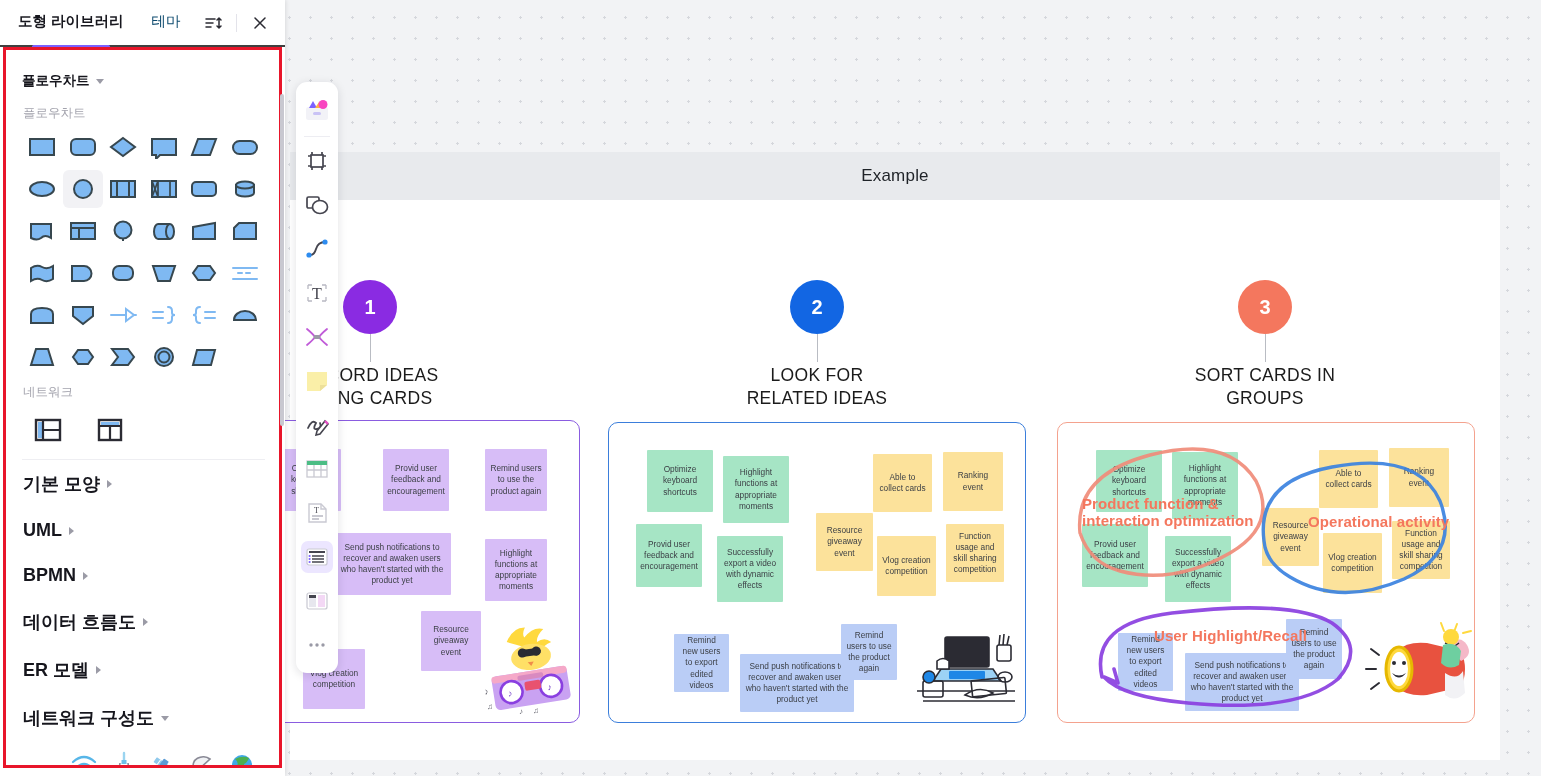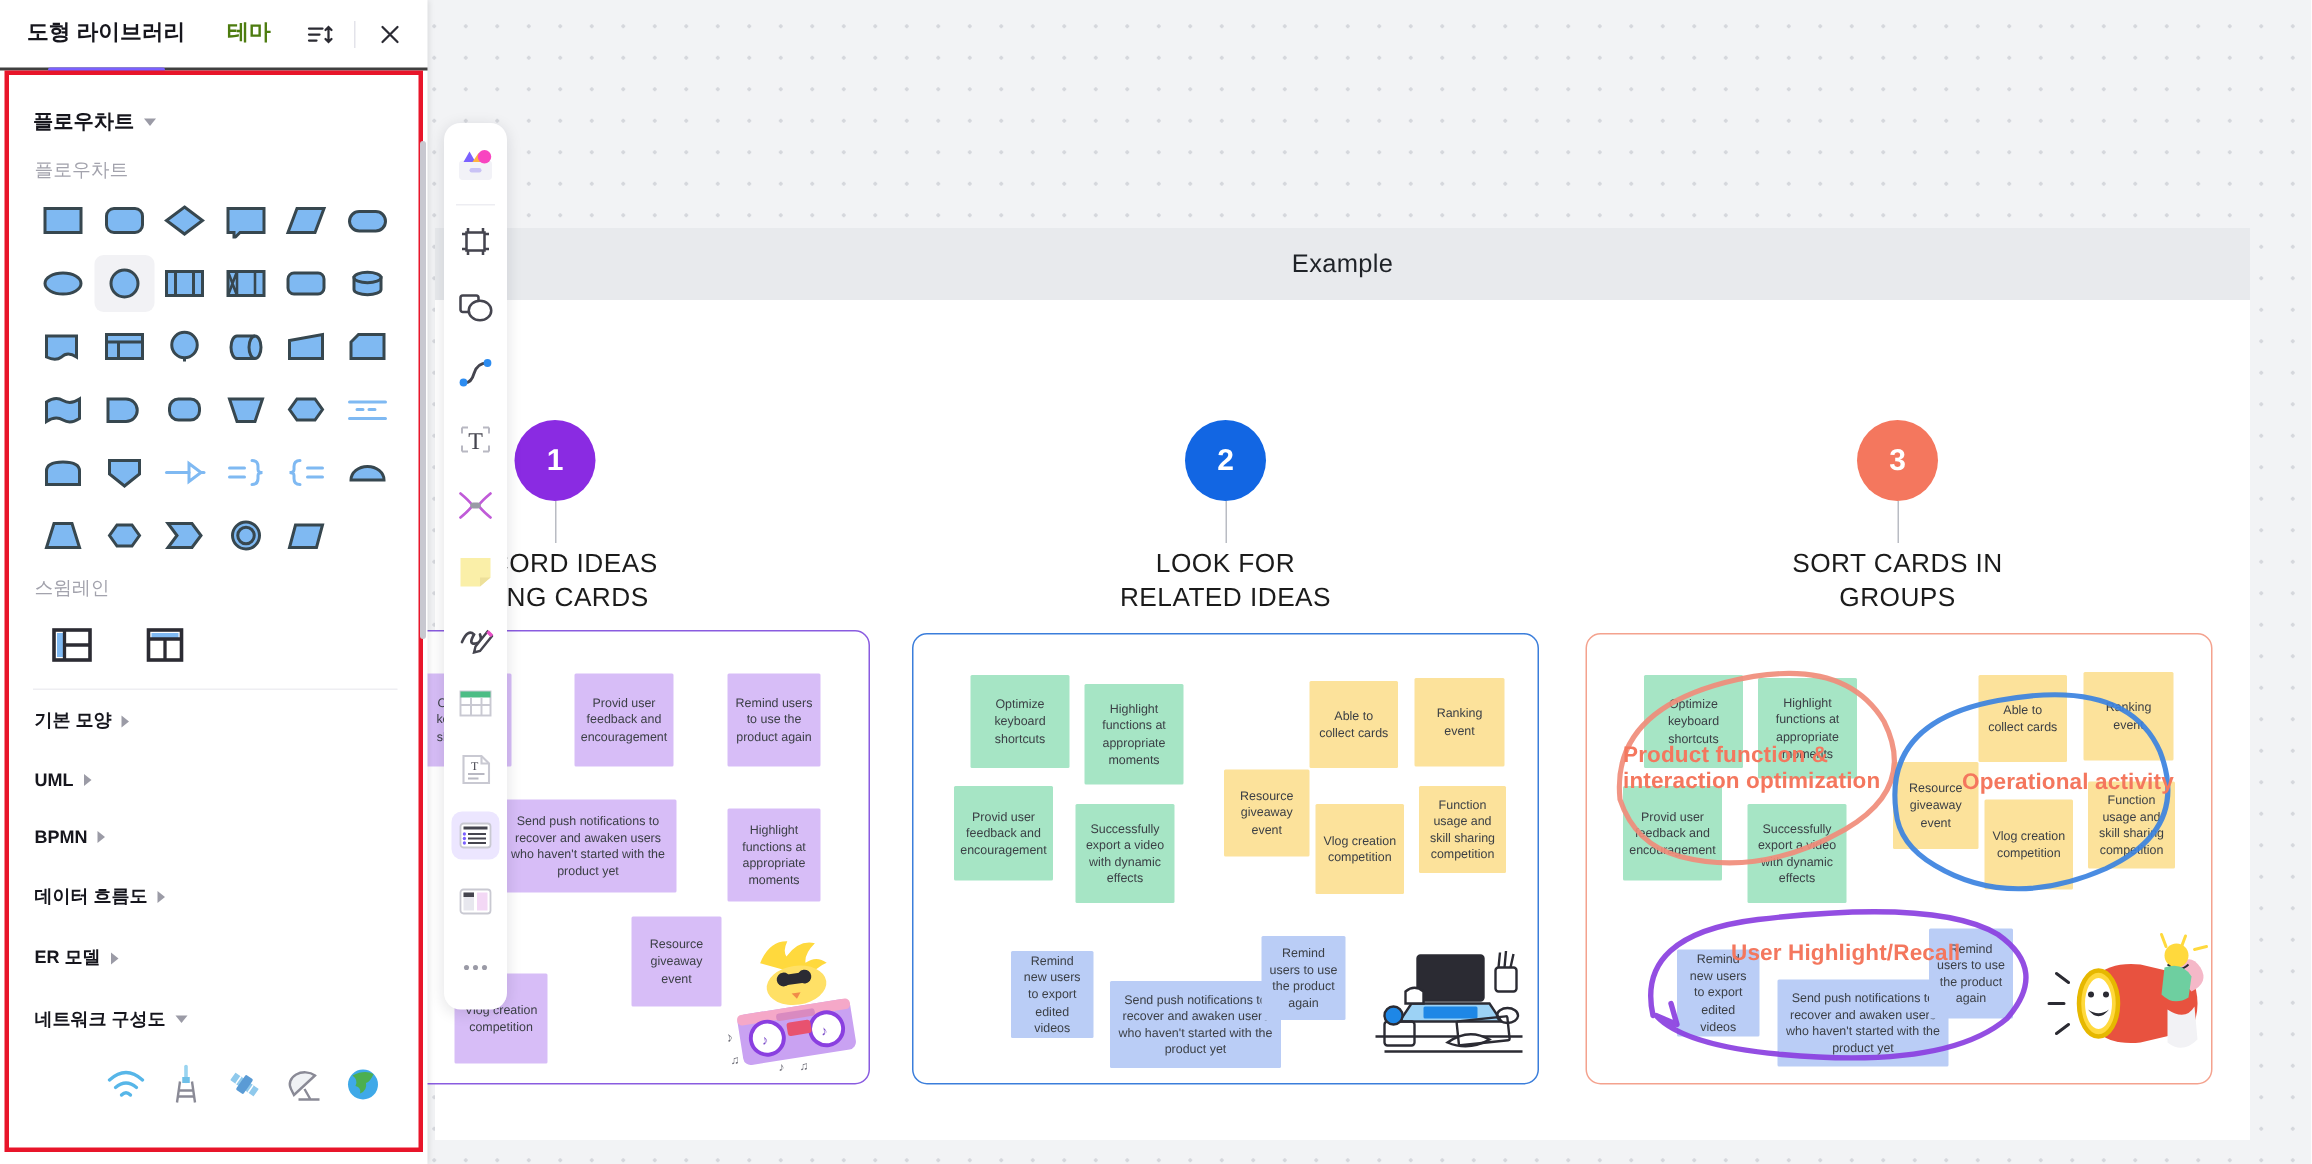--- a/index.html
+++ b/index.html
@@ -73,23 +73,22 @@
     position:absolute; left:0; top:0; width:285px; height:776px;
     background:#ffffff; z-index:40;
     box-shadow:1px 0 4px rgba(0,0,0,.10);
     display:flex; flex-direction:column;
   }
   #lib-header {
     height:47px; display:flex; align-items:center; padding:0 14px 0 18px;
     border-bottom:2px solid #404040; position:relative; flex:0 0 auto;
   }
   #lib-header .tab {
-    font-size:14.5px; color:#4d7c0f; cursor:pointer; position:relative;
+    font-size:14.5px; color:#0c4a6e; cursor:pointer; position:relative;
     padding-bottom:2px;
-    font-weight:bold;
   }
   #lib-header .tab.active { color:#16161d; font-weight:bold; }
   #lib-header .tab.active:after {
     content:""; position:absolute; left:14px; right:14px; bottom:-15px;
     height:3px; background:#7B61FF; border-radius:2px;
   }
   #lib-header .tab + .tab { margin-left:28px; }
   #lib-header .spacer { flex:1; }
   .hdr-icon { width:22px; height:22px; display:flex; align-items:center; justify-content:center; cursor:pointer; }
   #hdr-divider { width:1px; height:18px; background:#e3e3ea; margin:0 12px; }
@@ -129,21 +128,21 @@
   .caret-r { width:0;height:0;border-top:4px solid transparent;border-bottom:4px solid transparent;border-left:5px solid #9b9ba6; }
   .sub-head { font-size:12.5px; color:#a3a3ad; margin:8px 0 6px 1px; }
   .shape-grid { display:grid; grid-template-columns:repeat(6,1fr); gap:4px 0; }
   .shape-cell {
     height:38px; display:flex; align-items:center; justify-content:center;
     border-radius:6px; cursor:pointer;
   }
   .shape-cell.sel { background:#f2f2f5; }
   .swim-grid { display:flex; gap:22px; padding:4px 0 2px 6px; }
   .cat-row {
-    display:flex; align-items:center; gap:7px; font-size:12px;
+    display:flex; align-items:center; gap:7px; font-size:18px;
     font-weight:bold; color:#16161d; padding:12px 0 12px 1px; cursor:pointer;
   }
   .net-row { display:flex; justify-content:space-between; padding:8px 6px 10px 6px; }
   .net-cell { width:34px; height:30px; display:flex; align-items:center; justify-content:center; cursor:pointer; }
   #scrollbar-outer {
     position:absolute; left:279px; top:52px; width:6px; height:672px; z-index:45;
   }
   #scrollbar-thumb {
     position:absolute; left:1px; top:42px; width:4px; height:332px;
     background:#c8c8d0; border-radius:3px;
@@ -543,21 +542,21 @@
             </svg>
           </div>
         <div class="shape-cell">
             <svg width="30" height="24" viewBox="0 0 30 24">
               <path d="M8 5 H26 L22 20 H4 Z" fill="#7FB9F2" stroke="#37474F" stroke-width="2"></path>
             </svg>
           </div>
         <div class="shape-cell"></div>
       </div>
 
-      <div class="sub-head">스윔레인</div>
+      <div class="sub-head">네트워크</div>
       <div class="swim-grid">
         <div class="shape-cell" style="width:40px;">
           <svg width="30" height="26" viewBox="0 0 30 26">
               <rect x="3" y="3" width="24" height="20" fill="#fff" stroke="#2b2b33" stroke-width="2.4"></rect>
               <rect x="5" y="5" width="5" height="16" fill="#7FB9F2"></rect>
               <path d="M10 3 V23 M10 13 H27" stroke="#2b2b33" stroke-width="2.2"></path>
             </svg>
         </div>
         <div class="shape-cell" style="width:40px;">
           <svg width="30" height="26" viewBox="0 0 30 26">

